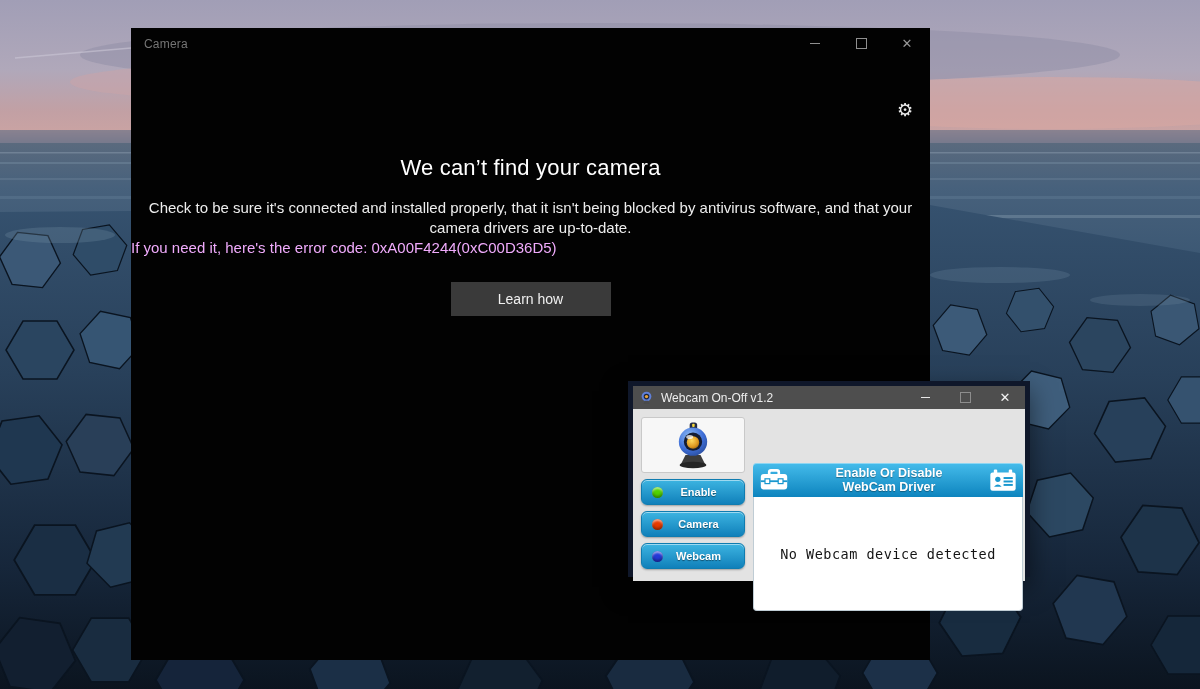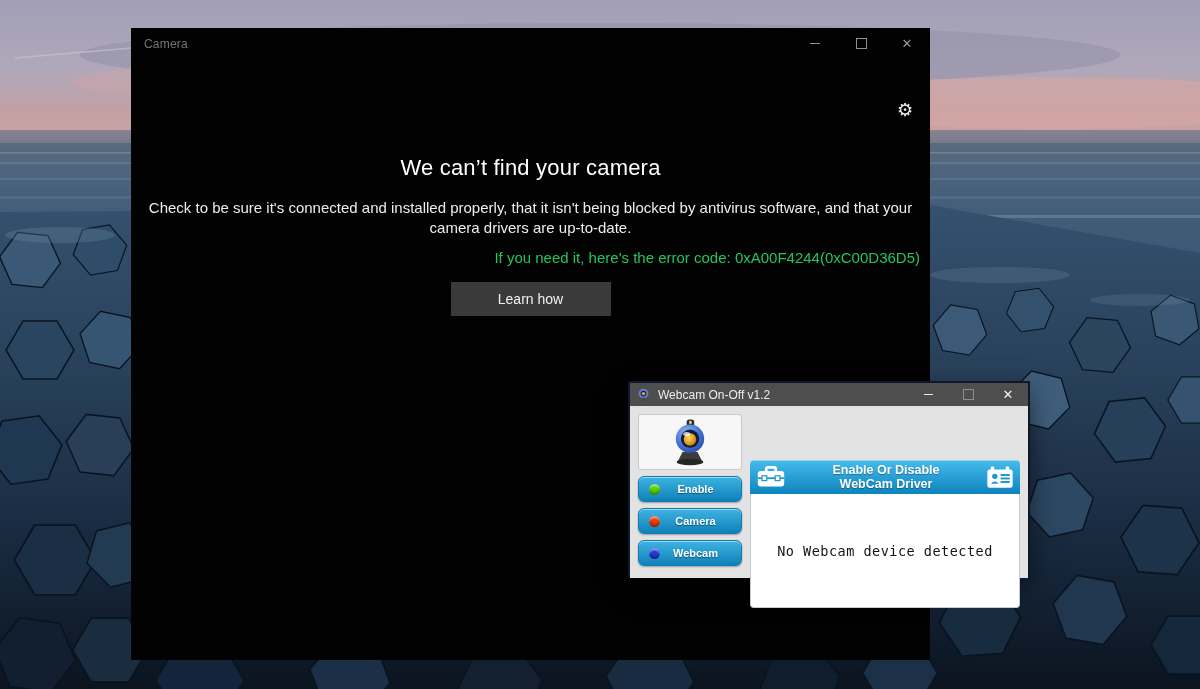--- a/index.html
+++ b/index.html
@@ -31,33 +31,33 @@
   .gear-glyph{font-size:18px;color:#eaeaea;line-height:1;}
   .cam-heading{
     position:absolute;top:127px;left:0;right:0;margin:0;text-align:center;
     font-size:22px;font-weight:300;color:#ffffff;letter-spacing:.2px;
   }
   .cam-message{
     position:absolute;top:170px;left:50%;transform:translateX(-50%);
     width:798px;margin:0;text-align:center;font-size:15px;line-height:20px;color:#ededed;
   }
   .cam-code{
-    position:absolute;top:211px;left:0;right:0;margin:10px;text-align:right;
-    font-size:15px;color:#22c55e;
+    position:absolute;top:211px;left:0;right:0;margin:0;text-align:left;
+    font-size:15px;color:#f0abfc;
   }
   .learn-btn{
     position:absolute;top:254px;left:50%;transform:translateX(-50%);
     width:160px;height:34px;background:#3a3a3a;border:none;color:#f0f0f0;
     font-size:14px;font-family:"Liberation Sans",sans-serif;cursor:pointer;text-align:center;
   }
 
   
   .webcam-window{
     position:absolute;left:628px;top:381px;width:402px;height:196px;
-    border:2px solid #0f172a;box-sizing:border-box;
+    border:5px solid #0f172a;box-sizing:border-box;
     box-shadow:0 10px 24px rgba(0,0,0,.5);
     background:#84cc16;
   }
   .wt-titlebar{
     height:23px;background:#4e4e4e;display:flex;align-items:center;padding-left:6px;
   }
   .wt-app-icon{width:15px;height:15px;margin-right:7px;flex:none;}
   .wt-title{font-size:12px;color:#ededed;flex:1;white-space:nowrap;}
   .wt-controls{display:flex;height:23px;}
   .wt-ctrl{width:40px;height:23px;display:flex;align-items:center;justify-content:center;background:transparent;border:none;padding:0;cursor:pointer;}

